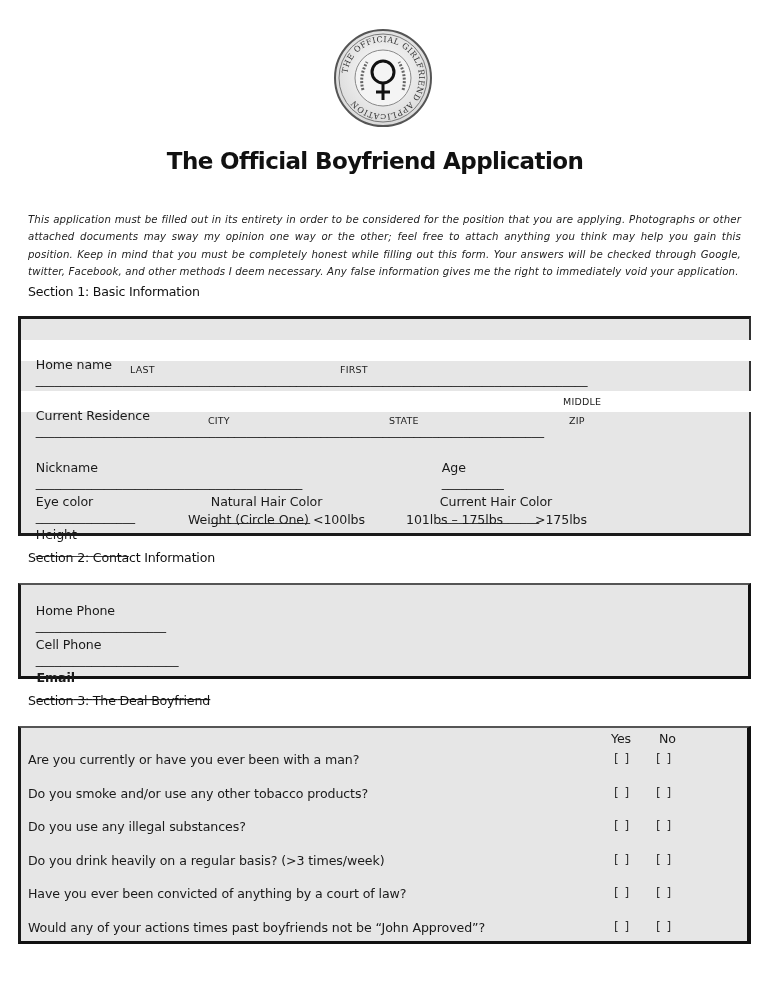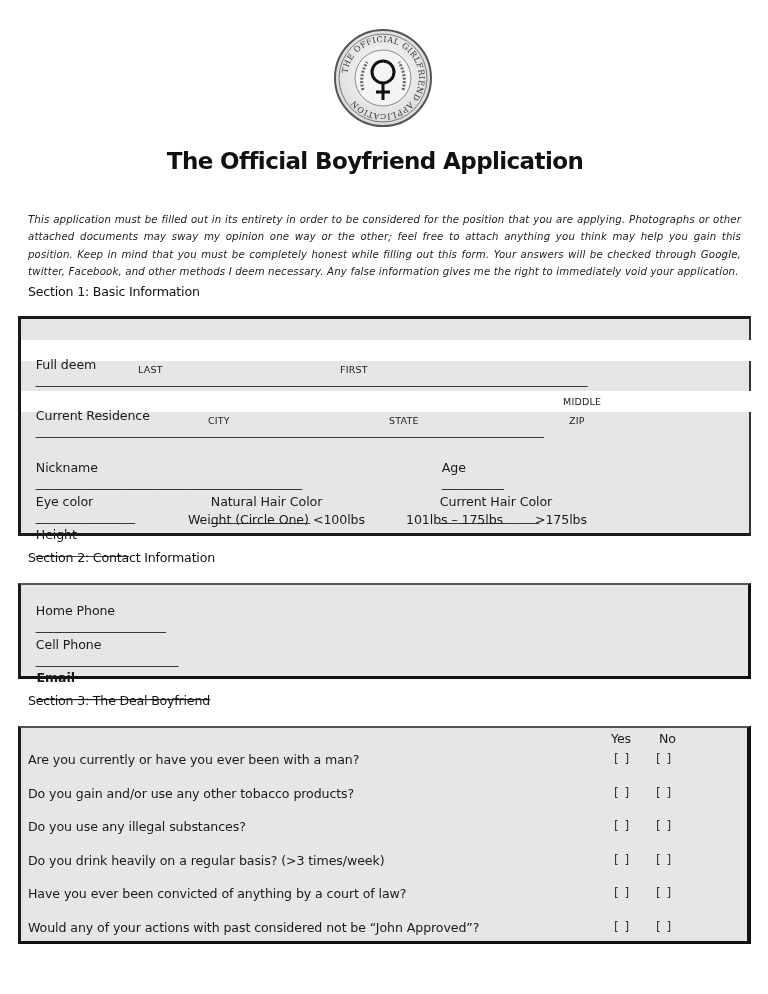--- a/index.html
+++ b/index.html
@@ -105,24 +105,24 @@
 <div class="abs intro">This application must be filled out in its entirety in order to be considered for the position that you are applying. Photographs or other attached documents may sway my opinion one way or the other; feel free to attach anything you think may help you gain this position. Keep in mind that you must be completely honest while filling out this form. Your answers will be checked through Google, twitter, Facebook, and other methods I deem necessary. Any false information gives me the right to immediately void your application.</div>
 
 <div class="abs section-heading" style="left:28px; top:284px;">Section 1: Basic Information</div>
 
 <div class="abs box box1"></div>
 
 <div class="abs strip" style="left:21px; top:340px; width:745px;"></div>
 <div class="abs strip" style="left:21px; top:391px; width:745px;"></div>
 
 <div class="abs field" style="left:28px; top:342px;">
-  <span>Full deem</span>
+  <span>Home name</span>
   <span>_________________________________________________________________________________________</span>
 </div>
-<div class="abs sublabel" style="left:138px; top:364px;text-align:center;">LAST</div>
+<div class="abs sublabel" style="left:130px; top:364px;text-align:center;">LAST</div>
 <div class="abs sublabel" style="left:340px; top:364px;">FIRST</div>
 <div class="abs sublabel" style="left:563px; top:364px;margin-top:32px;">MIDDLE</div>
 
 <div class="abs field" style="left:28px; top:393px;">
   <span>Current Residence</span>
   <span>__________________________________________________________________________________</span>
 </div>
 <div class="abs sublabel" style="left:208px; top:415px;">CITY</div>
 <div class="abs sublabel" style="left:389px; top:415px;">STATE</div>
 <div class="abs sublabel" style="left:569px; top:415px;">ZIP</div>
@@ -179,31 +179,31 @@
 
 <div class="abs box box3"></div>
 
 <div class="abs field" style="left:611px; top:731px;">Yes</div>
 <div class="abs field" style="left:659px; top:731px;">No</div>
 
 <div class="abs field" style="left:28px; top:752px;">Are you currently or have you ever been with a man?</div>
 <div class="abs check" style="left:614px; top:752px;">[ ]</div>
 <div class="abs check" style="left:656px; top:752px;">[ ]</div>
 
-<div class="abs field" style="left:28px; top:786px;">Do you gain and/or use any other tobacco products?</div>
+<div class="abs field" style="left:28px; top:786px;">Do you smoke and/or use any other tobacco products?</div>
 <div class="abs check" style="left:614px; top:786px;">[ ]</div>
 <div class="abs check" style="left:656px; top:786px;">[ ]</div>
 
 <div class="abs field" style="left:28px; top:819px;">Do you use any illegal substances?</div>
 <div class="abs check" style="left:614px; top:819px;">[ ]</div>
 <div class="abs check" style="left:656px; top:819px;">[ ]</div>
 
 <div class="abs field" style="left:28px; top:853px;">Do you drink heavily on a regular basis? (&gt;3 times/week)</div>
 <div class="abs check" style="left:614px; top:853px;">[ ]</div>
 <div class="abs check" style="left:656px; top:853px;">[ ]</div>
 
 <div class="abs field" style="left:28px; top:886px;">Have you ever been convicted of anything by a court of law?</div>
 <div class="abs check" style="left:614px; top:886px;">[ ]</div>
 <div class="abs check" style="left:656px; top:886px;">[ ]</div>
 
-<div class="abs field" style="left:28px; top:920px;">Would any of your actions with past considered not be “John Approved”?</div>
+<div class="abs field" style="left:28px; top:920px;">Would any of your actions times past boyfriends not be “John Approved”?</div>
 <div class="abs check" style="left:614px; top:920px;">[ ]</div>
 <div class="abs check" style="left:656px; top:920px;">[ ]</div>
 
 </body></html>

